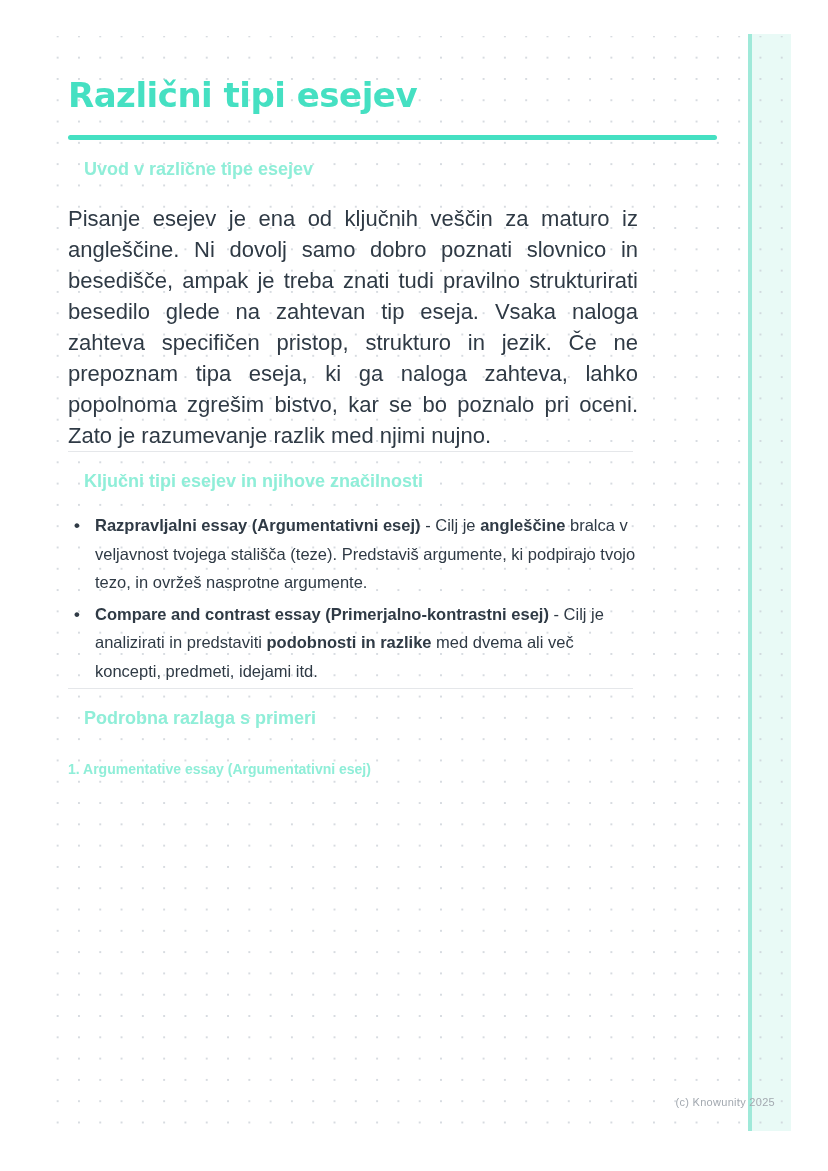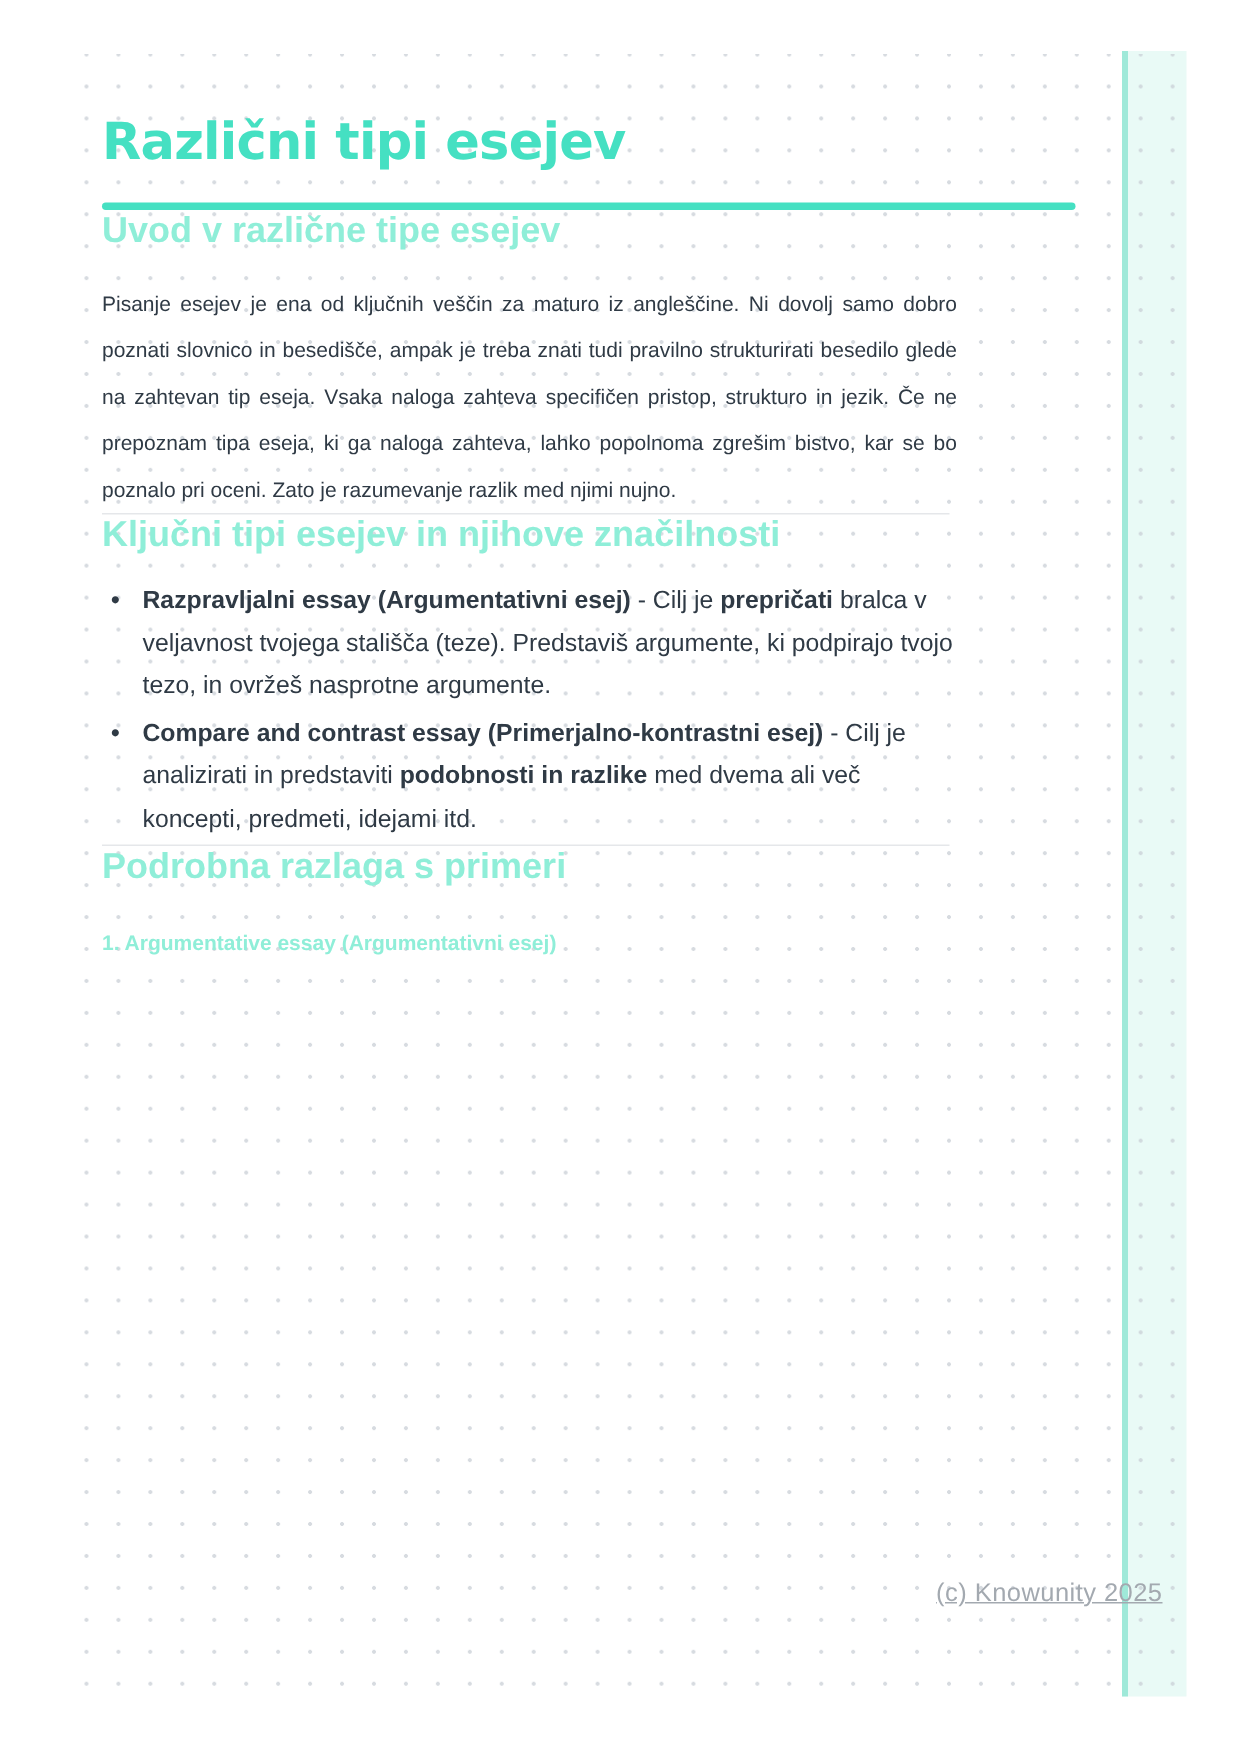--- a/index.html
+++ b/index.html
@@ -59,39 +59,39 @@
     letter-spacing:-0.5px;
     color:var(--accent);
   }
   .rule{
     width:649px;height:5px;
     margin-top:19px;
     border-radius:3px;
     background:var(--accent);
   }
   h2.section{
-    margin:0;
-    font-size:24px;
+    margin:16px;
+    font-size:18px;
     line-height:27px;
     font-weight:700;
     color:var(--heading-light);
   }
   .h2-intro{margin-top:36px;}
   .h2-types{margin-top:30px;}
   .h2-details{margin-top:32px;}
   h3.subsection{
     margin:26px 0 0;
     font-size:14px;
     line-height:23px;
     font-weight:700;
     color:var(--heading-light);
   }
   p.lead{
     margin:20px 0 0;
-    font-size:14px;
+    font-size:22px;
     line-height:31px;
     text-align:justify;
   }
   p.intro-line{
     margin:19px 0 0;
     font-size:16.5px;
     line-height:24px;
   }
   hr.divider{
     border:none;
@@ -116,27 +116,26 @@
   ul.essay-list li::before{
     content:"•";
     position:absolute;
     left:6px;top:0;
     font-weight:700;
     color:var(--text);
   }
   ul.essay-list strong{font-weight:700;}
   .footer{
     position:absolute;
-    top:1052px;
+    top:1096px;
     right:53px;
-    font-size:17px;
+    font-size:11px;
     letter-spacing:0.3px;
     color:var(--footer);
     z-index:3;
-    text-decoration:underline;
   }
 </style>
 </head>
 <body>
 
 <div class="page">
 
   <div class="strip"></div>
   <div class="dots"></div>
 
@@ -146,21 +145,21 @@
     <div class="rule"></div>
 
     <h2 class="section h2-intro">Uvod v različne tipe esejev</h2>
     <p class="lead">Pisanje esejev je ena od ključnih veščin za maturo iz angleščine. Ni dovolj samo dobro poznati slovnico in besedišče, ampak je treba znati tudi pravilno strukturirati besedilo glede na zahtevan tip eseja. Vsaka naloga zahteva specifičen pristop, strukturo in jezik. Če ne prepoznam tipa eseja, ki ga naloga zahteva, lahko popolnoma zgrešim bistvo, kar se bo poznalo pri oceni. Zato je razumevanje razlik med njimi nujno.</p>
 
     <hr class="divider divider-1">
 
     <h2 class="section h2-types">Ključni tipi esejev in njihove značilnosti</h2>
 
     <ul class="essay-list">
-        <li><strong>Razpravljalni essay (Argumentativni esej)</strong><span> - Cilj je </span><strong>prepričati</strong><span> bralca v veljavnost tvojega stališča (teze). Predstaviš argumente, ki podpirajo tvojo tezo, in ovržeš nasprotne argumente.</span></li>
+        <li><strong>Razpravljalni essay (Argumentativni esej)</strong><span> - Cilj je </span><strong>angleščine</strong><span> bralca v veljavnost tvojega stališča (teze). Predstaviš argumente, ki podpirajo tvojo tezo, in ovržeš nasprotne argumente.</span></li>
         <li><strong>Compare and contrast essay (Primerjalno-kontrastni esej)</strong><span> - Cilj je analizirati in predstaviti </span><strong>podobnosti in razlike</strong><span> med dvema ali več koncepti, predmeti, idejami itd.</span></li>
       </ul>
 
     <hr class="divider divider-2">
 
     <h2 class="section h2-details">Podrobna razlaga s primeri</h2>
     <h3 class="subsection">1. Argumentative essay (Argumentativni esej)</h3>
 
   </div>
 

